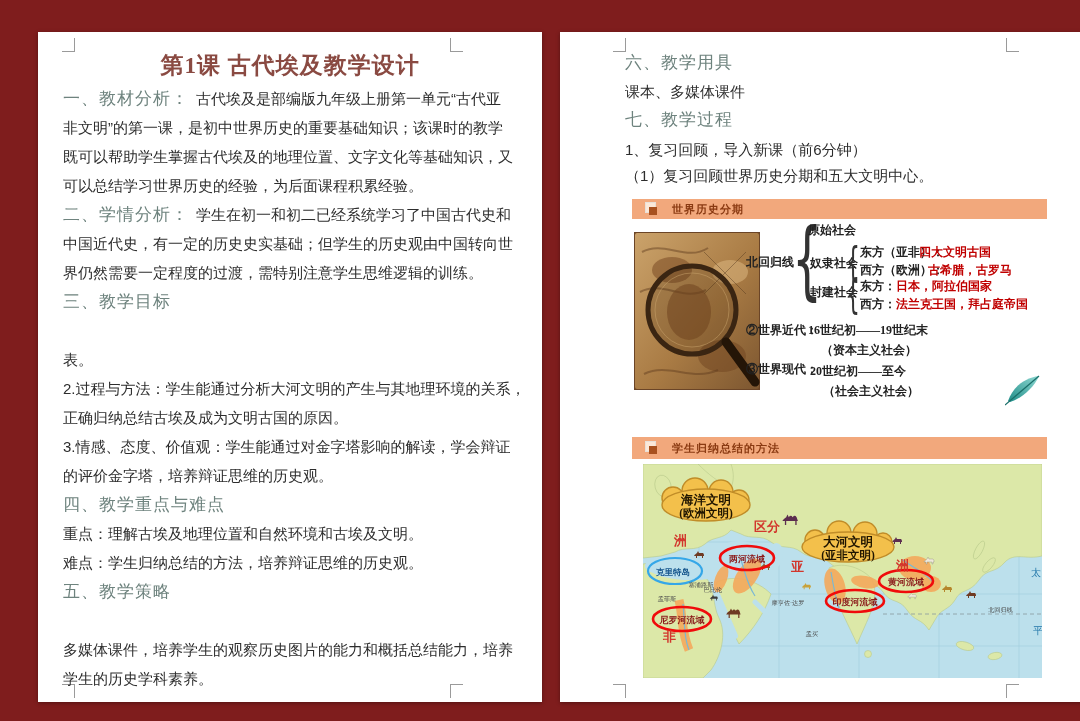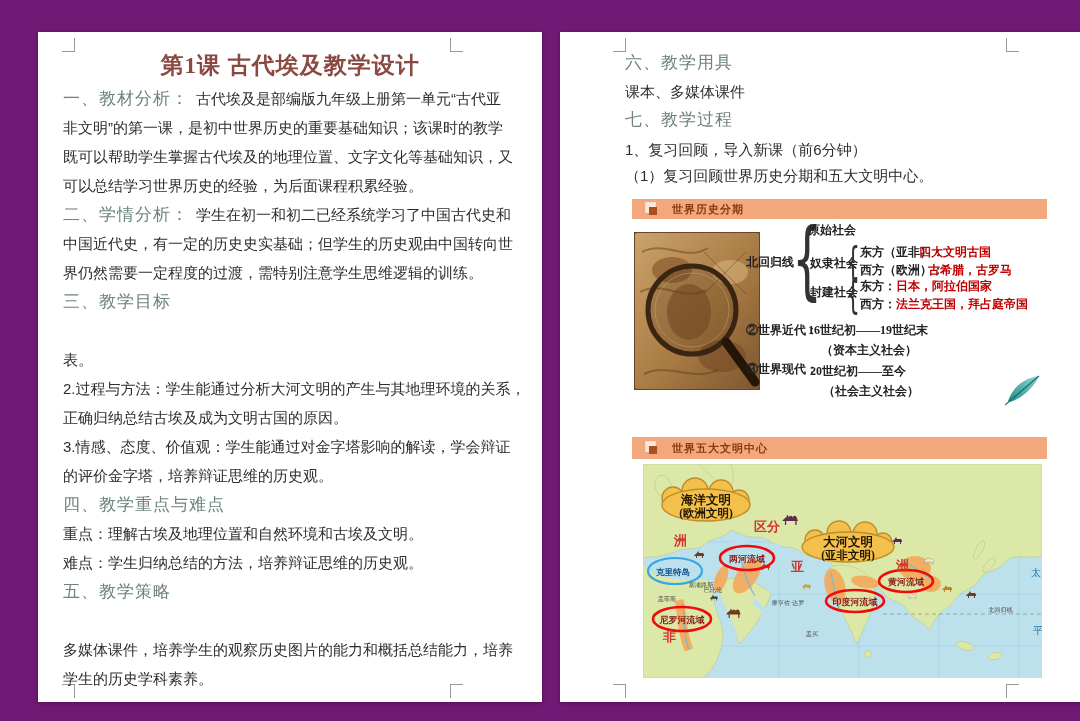--- a/index.html
+++ b/index.html
@@ -1,16 +1,16 @@
 <!DOCTYPE html>
 <html><head>
 <meta charset="utf-8">
 <style>
   html,body{margin:0;padding:0;background:#ababab;}
-  .screen{position:relative;width:1080px;height:721px;background:#701a75;overflow:hidden;
+  .screen{position:relative;width:1080px;height:721px;background:#7f1d1d;overflow:hidden;
           font-family:"Liberation Sans",sans-serif;}
   .page{position:absolute;top:32px;height:670px;background:#ffffff;
         box-shadow:0 1px 4px rgba(0,0,0,.35);}
   .page-left{left:38px;width:504px;}
   .page-right{left:560px;width:568px;}
   
   .mark{position:absolute;width:12px;height:13px;}
   .mark.tl{border-right:1px solid #9a9a9a;border-bottom:1px solid #9a9a9a;}
   .mark.tr{border-left:1px solid #9a9a9a;border-bottom:1px solid #9a9a9a;}
   .mark.bl{border-right:1px solid #9a9a9a;border-top:1px solid #9a9a9a;}
@@ -153,21 +153,21 @@
         <path d="M3,27 C8,13 19,4 34,2 C29,13 18,24 5,28 Z" fill="url(#fg)"></path>
         <line x1="34" y1="2" x2="0" y2="31" stroke="#1a6f6a" stroke-width="1.2"></line>
       </svg>
     </div>
 
     <div class="figbar" style="left:72px;top:405px;width:415px;height:22px;">
       <span class="bar-icon" style="top:4px;">
           <span class="sq1"></span>
           <span class="sq2"></span>
         </span>
-      <span class="bar-title" style="top:4px;">世界五大文明中心</span>
+      <span class="bar-title" style="top:4px;">学生归纳总结的方法</span>
     </div>
 
     <svg class="map" viewBox="0 0 399 214">
 
       <rect x="0" y="0" width="399" height="214" fill="#bce0ec"></rect>
 
       <g stroke="#9fcbdb" stroke-width=".7" opacity=".8">
         <line x1="0" y1="26" x2="399" y2="26"></line>
           <line x1="0" y1="78" x2="399" y2="78"></line>
         <line x1="0" y1="130" x2="399" y2="130"></line>

